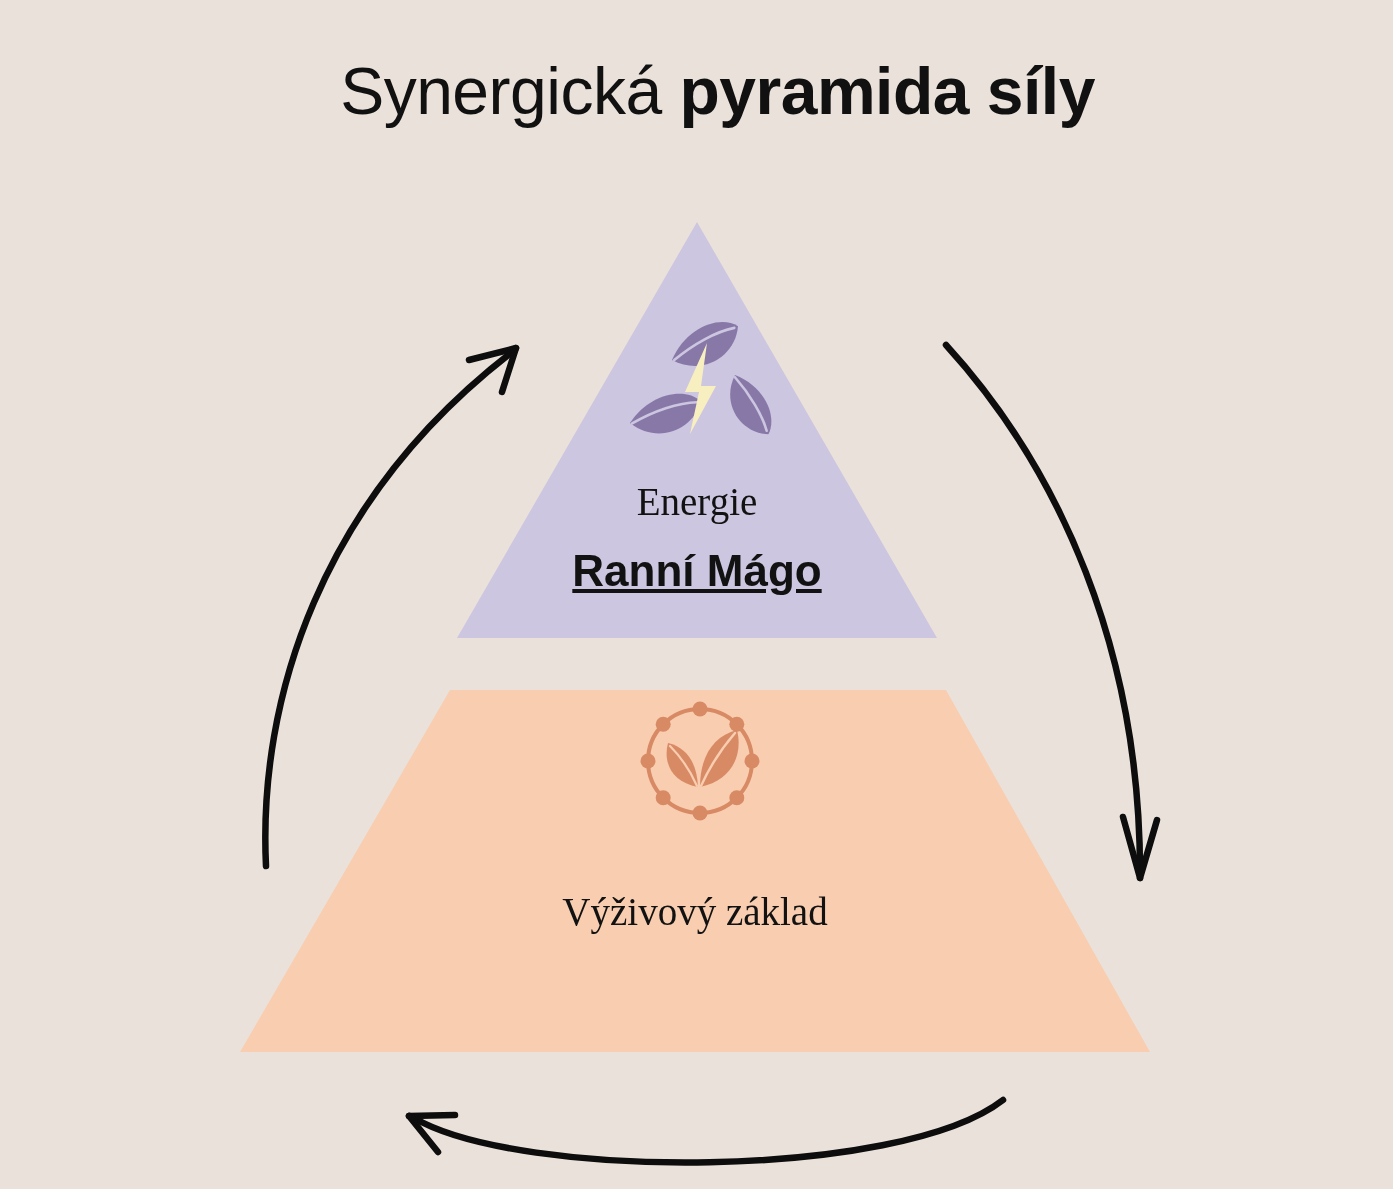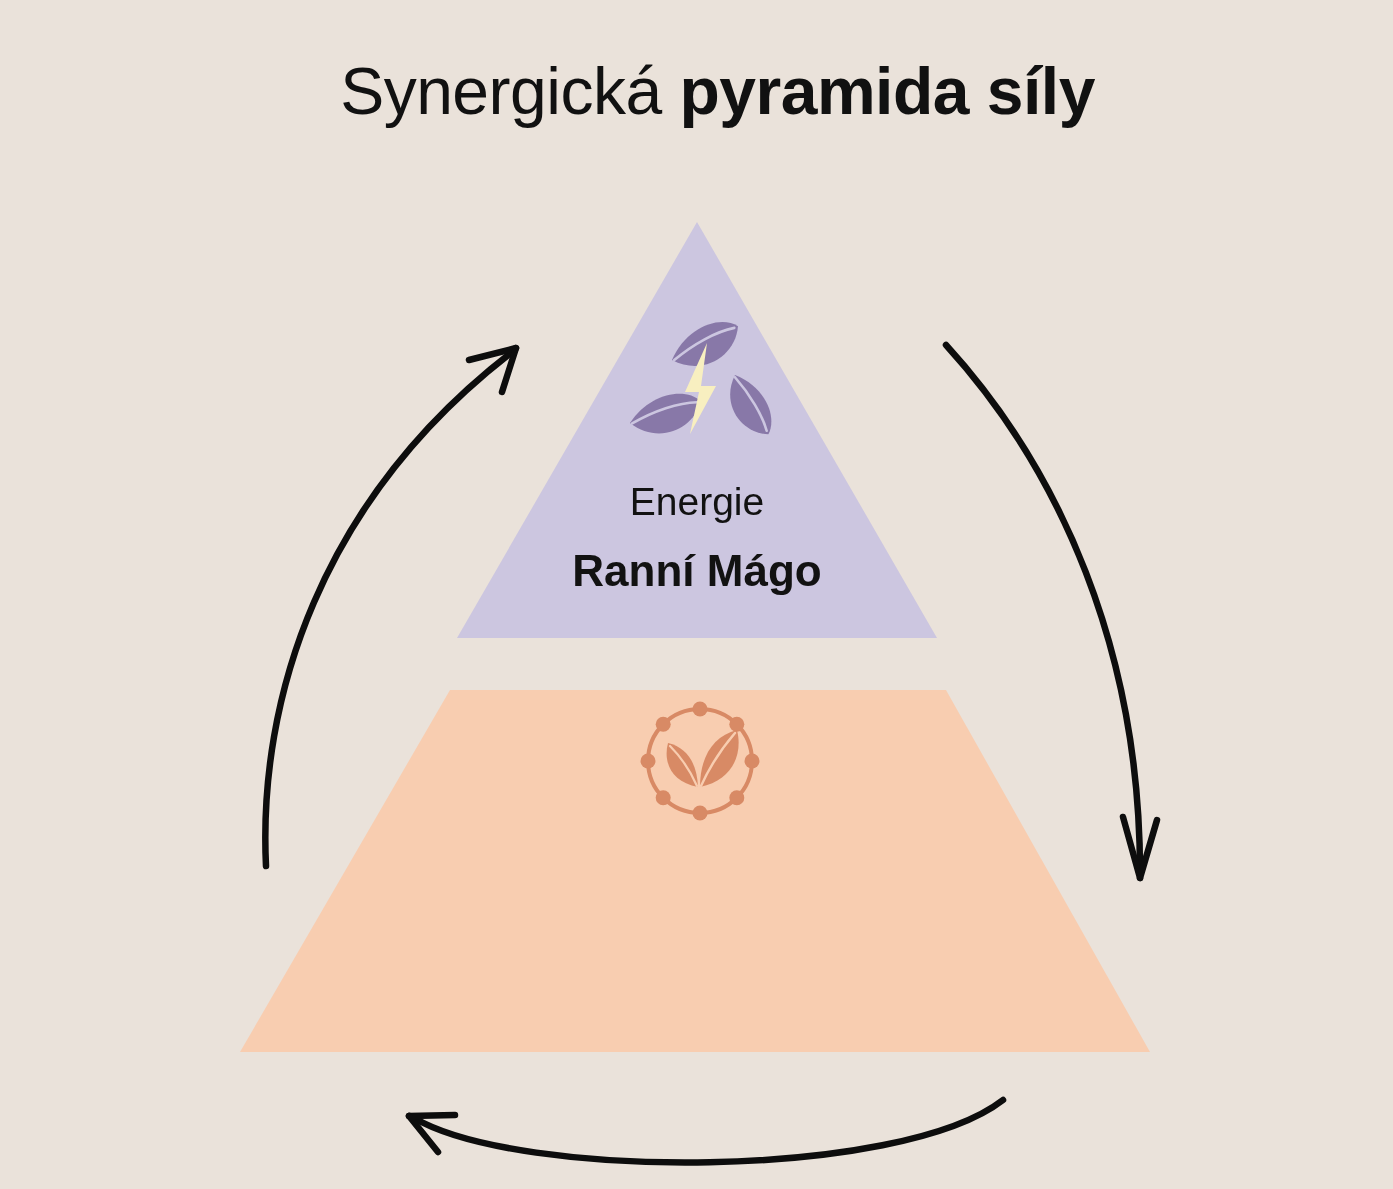--- a/index.html
+++ b/index.html
@@ -46,34 +46,35 @@
   .layer-text {
     position: absolute;
     text-align: center;
     color: #121212;
     white-space: nowrap;
   }
   .layer-label {
     font-weight: 400;
     font-size: 39px;
     line-height: 44px;
+    font-family: Liberation Serif, serif;
   }
   .layer-value {
     font-weight: 700;
     font-size: 44px;
     line-height: 50px;
   }
 
   
   #energy-text {
     left: 457px;
     top: 480px;
     width: 480px;
   }
-  #energy-text .layer-value { margin-top: 22px; }
+  #energy-text .layer-value { margin-top: 22px; text-decoration: underline; }
 
   
   #nutrition-text {
     left: 240px;
     top: 890px;
     width: 910px;
   }
   #nutrition-text .layer-value { margin-top: 28px; }
 </style>
 </head>
@@ -147,15 +148,16 @@
       <path d="M 697,786 C 690,770 681,757 670,746" fill="none" stroke="#F8CDB0" stroke-width="2.2" stroke-linecap="round"></path>
     </g>
   </svg>
 
   <div id="energy-text" class="layer-text">
     <div class="layer-label">Energie</div>
     <div class="layer-value">Ranní Mágo</div>
   </div>
 
   <div id="nutrition-text" class="layer-text">
+    <div class="layer-label">Výživový základ</div>
   </div>
 
 </div>
 
 </body></html>

